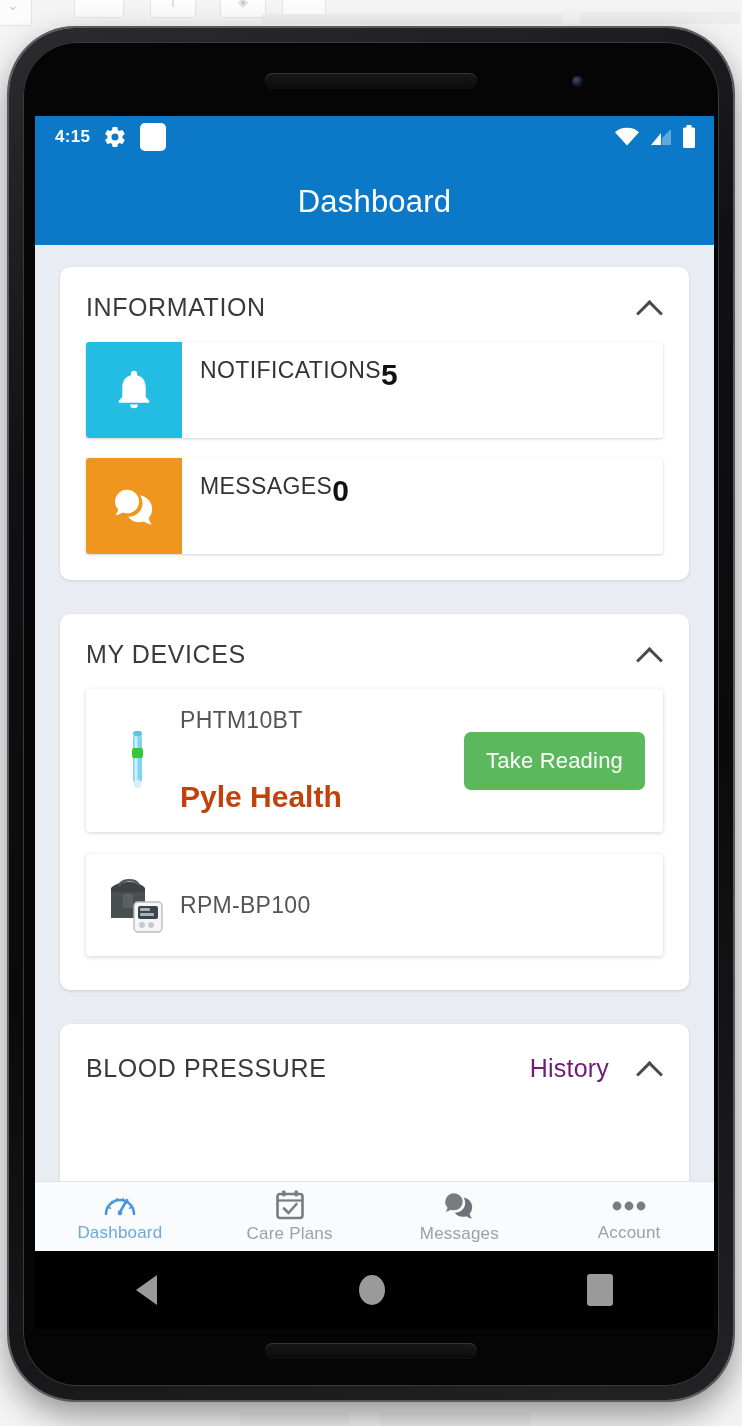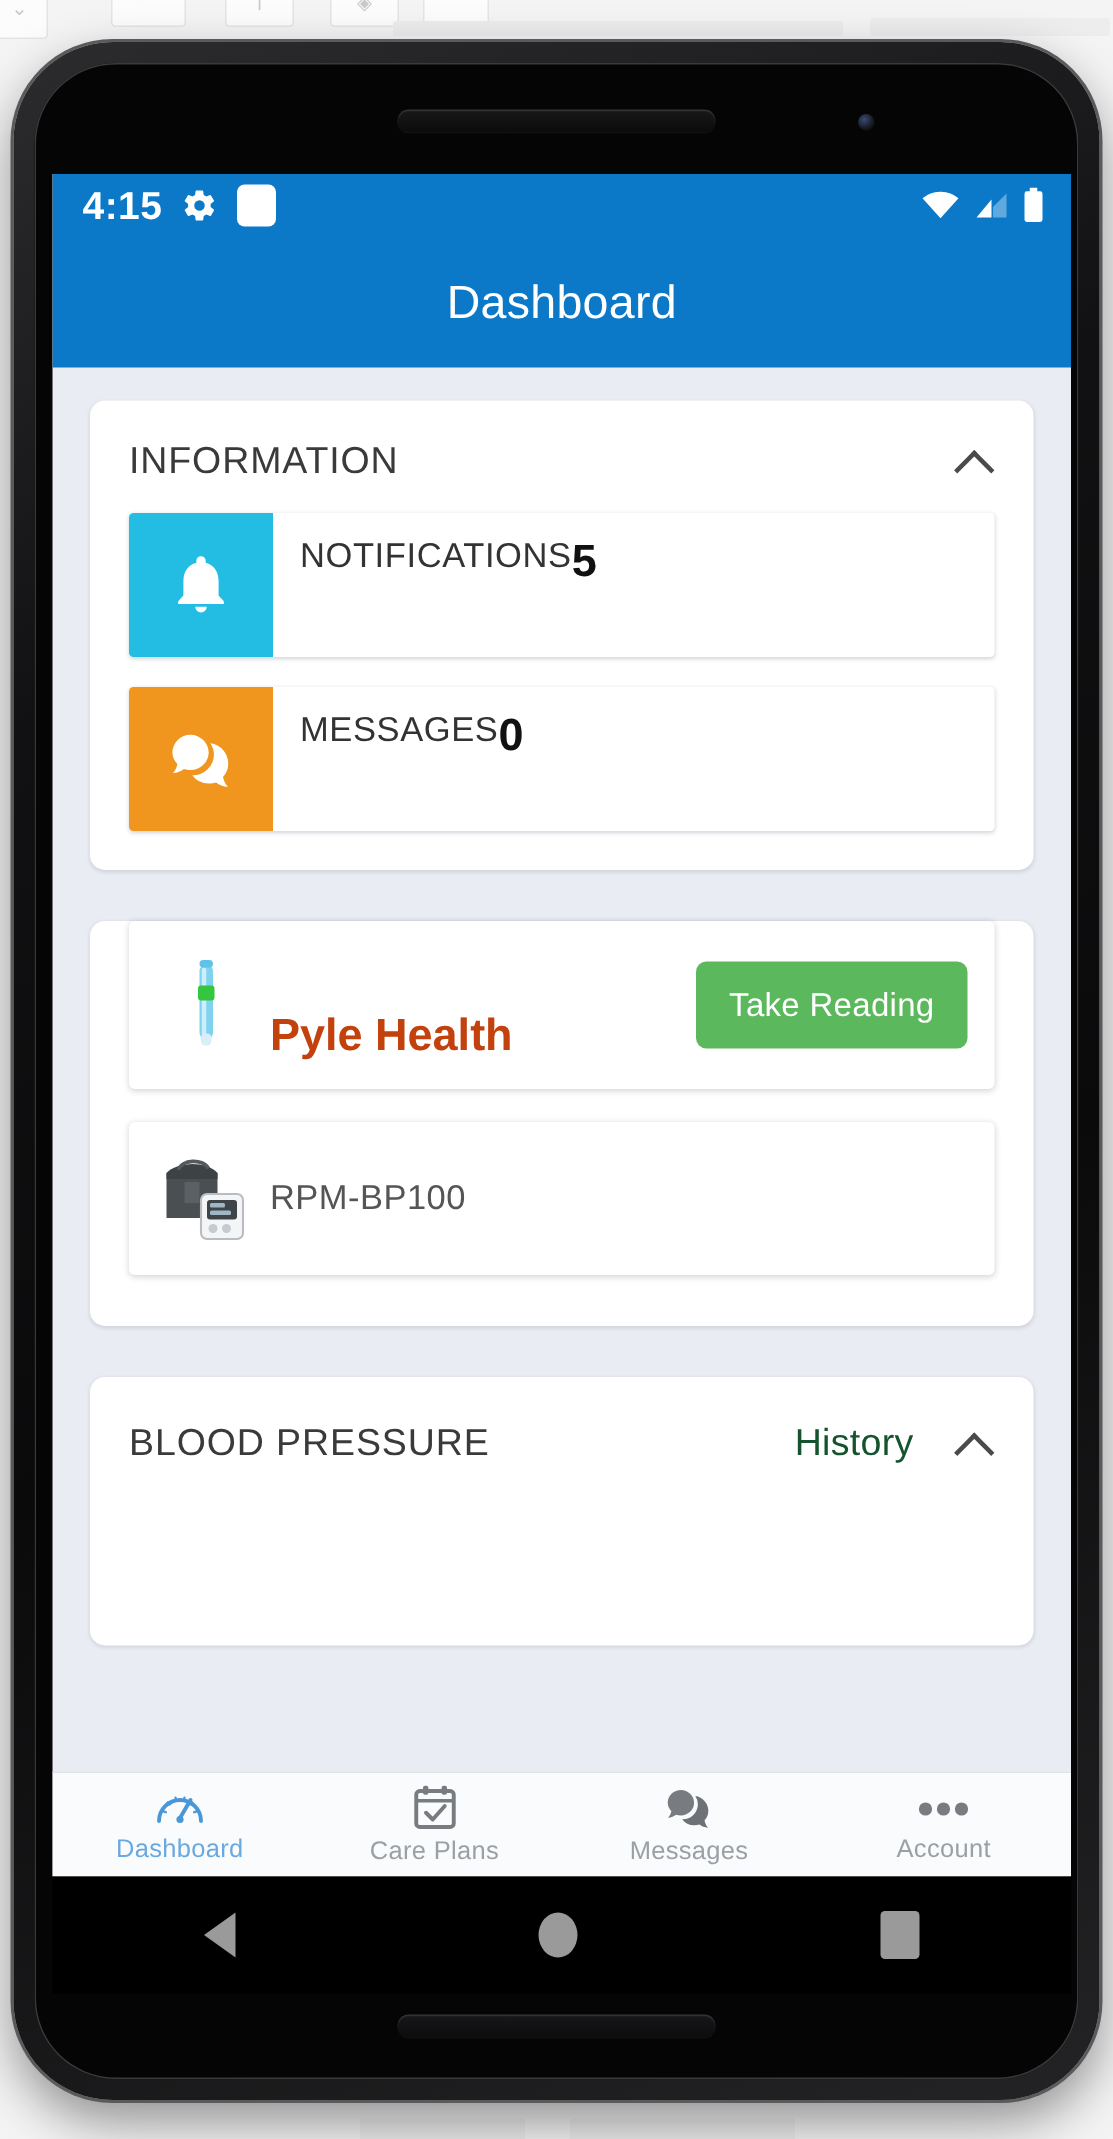--- a/index.html
+++ b/index.html
@@ -95,21 +95,21 @@
   
   #status-bar {
     height: 42px;
     background: #0b78c8;
     display: flex;
     align-items: center;
     padding: 0 18px 0 20px;
     color: #fff;
   }
   #status-time {
-    font-size: 26px;
+    font-size: 17px;
     font-weight: bold;
     letter-spacing: .3px;
   }
   .status-left { display: flex; align-items: center; gap: 13px; }
   .status-right { margin-left: auto; display: flex; align-items: center; gap: 9px; }
 
   
   #app-bar {
     height: 87px;
     background: #0b78c8;
@@ -148,21 +148,21 @@
     letter-spacing: .6px;
     font-weight: 400;
   }
   .head-right {
     margin-left: auto;
     display: flex;
     align-items: center;
     gap: 28px;
   }
   .history-link {
-    color: #14532d;
+    color: #701a75;
     font-size: 25px;
     letter-spacing: .2px;
   }
   .chevron {
     width: 26px;
     height: 16px;
     position: relative;
   }
   .chevron::before {
     content: "";
@@ -420,33 +420,40 @@
           <div class="info-text">
             <div class="info-label">MESSAGES</div>
             <div class="info-value">0</div>
           </div>
         </div>
 
       </div>
     </div>
 
     <div class="card">
+      <div class="card-head">
+        <div class="card-title">MY DEVICES</div>
+        <div class="head-right">
+          <div class="chevron"></div>
+        </div>
+      </div>
       <div class="device-list">
 
         <div class="device-row">
           <div class="device-thumb">
             <svg width="34" height="62" viewBox="0 0 34 62">
               <rect x="13" y="4" width="9" height="50" rx="4.5" fill="#7fd3ef"></rect>
               <rect x="14.5" y="6" width="3" height="46" rx="1.5" fill="#cdeefb"></rect>
               <rect x="12" y="18" width="11" height="10" rx="2" fill="#35c63f"></rect>
               <rect x="14" y="50" width="7" height="8" rx="3" fill="#d8eef8"></rect>
               <rect x="13" y="1" width="9" height="5" rx="2.5" fill="#5ec3e8"></rect>
             </svg>
           </div>
           <div class="device-text">
+            <div class="device-model">PHTM10BT</div>
             <div class="device-name">Pyle Health</div>
           </div>
           <button class="device-btn btn-take-reading">Take Reading</button>
         </div>
 
         <div class="device-row">
           <div class="device-thumb">
             <svg width="72" height="62" viewBox="0 0 72 62">
               <path d="M10 14h34v30H10z" fill="#4a4f52"></path>
               <path d="M10 14c6-7 26-9 34 0v4H10z" fill="#3d4245"></path>

